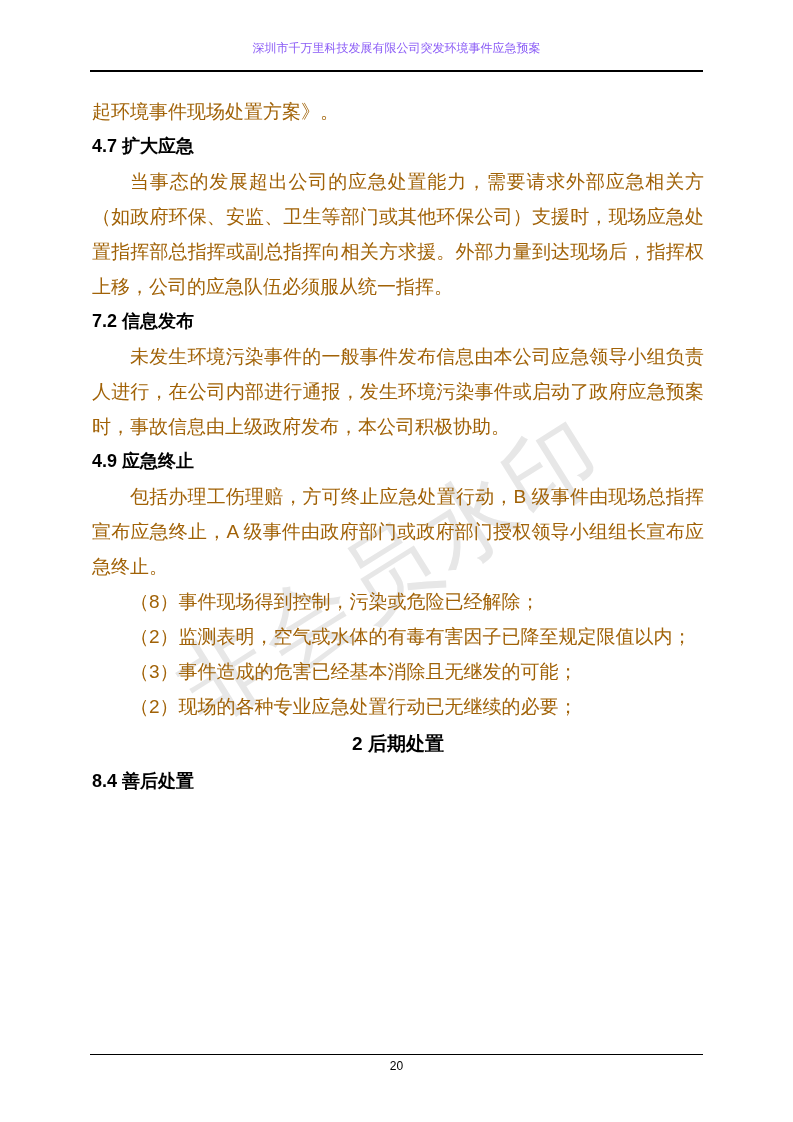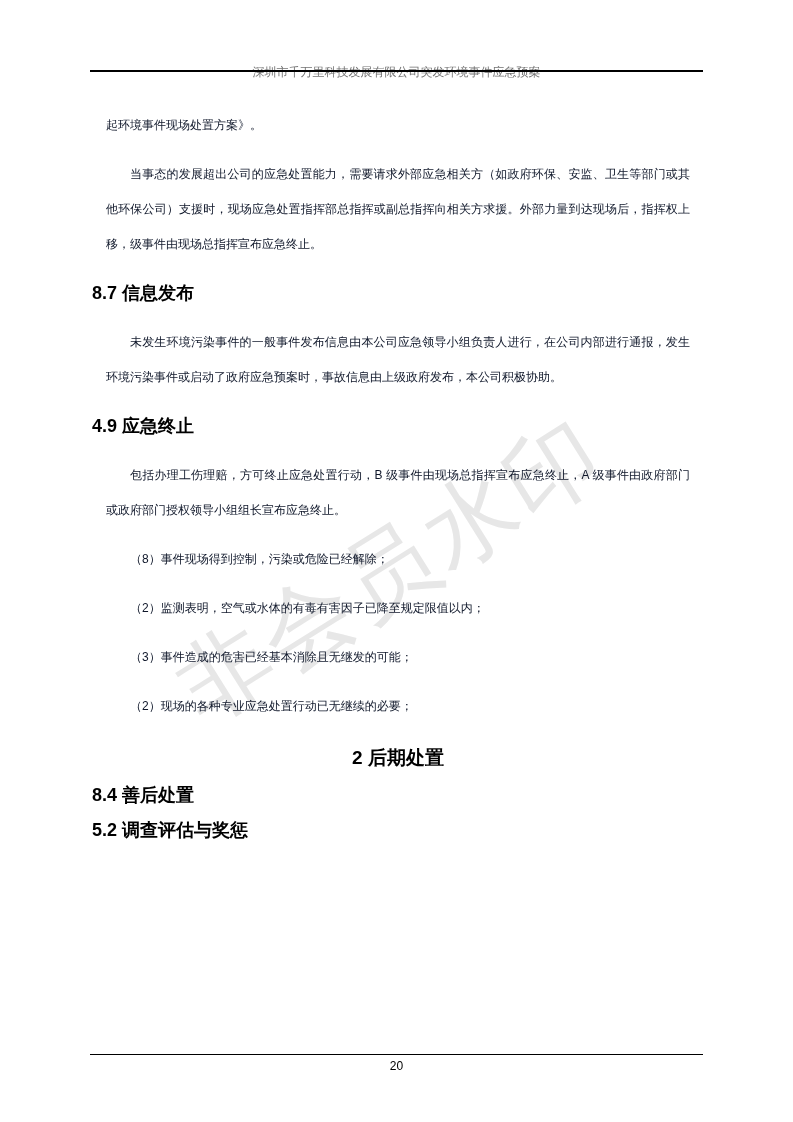--- a/index.html
+++ b/index.html
@@ -9,26 +9,26 @@
     height: 1122px;
     background: #ffffff;
     overflow: hidden;
     font-family: "Liberation Sans", sans-serif;
     color: #000000;
   }
   
   .header-title {
     position: absolute;
     left: 90px;
-    top: 64px;
+    top: 40px;
     width: 613px;
     text-align: center;
     font-size: 12px;
     line-height: 16px;
-    color: #737373;
+    color: #8b5cf6;
   }
   .header-rule {
     position: absolute;
     left: 90px;
     top: 70px;
     width: 613px;
     height: 0;
     border-top: 2px solid #000000;
   }
   
@@ -51,25 +51,25 @@
   }
   
   .content {
     position: absolute;
     left: 92px;
     top: 94px;
     width: 612px;
     z-index: 1;
   }
   .content p {
-    margin: 14px;
-    font-size: 12px;
+    margin: 0;
+    font-size: 19px;
     line-height: 35px;
     text-align: justify;
-    color: #0f172a;
+    color: #a16207;
   }
   .content p.indent { text-indent: 2em; }
   .content h2 {
     margin: 0;
     font-size: 18px;
     line-height: 35px;
     font-weight: 700;
     text-align: left;
     color: #000000;
   }
@@ -107,30 +107,30 @@
 
 <div class="page">
 
   <div class="watermark">非会员水印</div>
 
   <div class="header-title">深圳市千万里科技发展有限公司突发环境事件应急预案</div>
   <div class="header-rule"></div>
 
   <main class="content">
     <p>起环境事件现场处置方案》。</p>
-    <p class="indent">当事态的发展超出公司的应急处置能力，需要请求外部应急相关方（如政府环保、安监、卫生等部门或其他环保公司）支援时，现场应急处置指挥部总指挥或副总指挥向相关方求援。外部力量到达现场后，指挥权上移，级事件由现场总指挥宣布应急终止。</p>
-    <h2>8.7 信息发布</h2>
+    <h2>4.7 扩大应急</h2>
+    <p class="indent">当事态的发展超出公司的应急处置能力，需要请求外部应急相关方（如政府环保、安监、卫生等部门或其他环保公司）支援时，现场应急处置指挥部总指挥或副总指挥向相关方求援。外部力量到达现场后，指挥权上移，公司的应急队伍必须服从统一指挥。</p>
+    <h2>7.2 信息发布</h2>
     <p class="indent">未发生环境污染事件的一般事件发布信息由本公司应急领导小组负责人进行，在公司内部进行通报，发生环境污染事件或启动了政府应急预案时，事故信息由上级政府发布，本公司积极协助。</p>
     <h2>4.9 应急终止</h2>
     <p class="indent">包括办理工伤理赔，方可终止应急处置行动，B 级事件由现场总指挥宣布应急终止，A 级事件由政府部门或政府部门授权领导小组组长宣布应急终止。</p>
     <p class="indent">（8）事件现场得到控制，污染或危险已经解除；</p>
     <p class="indent">（2）监测表明，空气或水体的有毒有害因子已降至规定限值以内；</p>
     <p class="indent">（3）事件造成的危害已经基本消除且无继发的可能；</p>
     <p class="indent">（2）现场的各种专业应急处置行动已无继续的必要；</p>
     <h1 class="center-heading">2 后期处置</h1>
     <h2>8.4 善后处置</h2>
-    <h2>5.2 调查评估与奖惩</h2>
   </main>
 
   <div class="footer-rule"></div>
   <div class="page-number">20</div>
 
 </div>
 
 </body></html>

